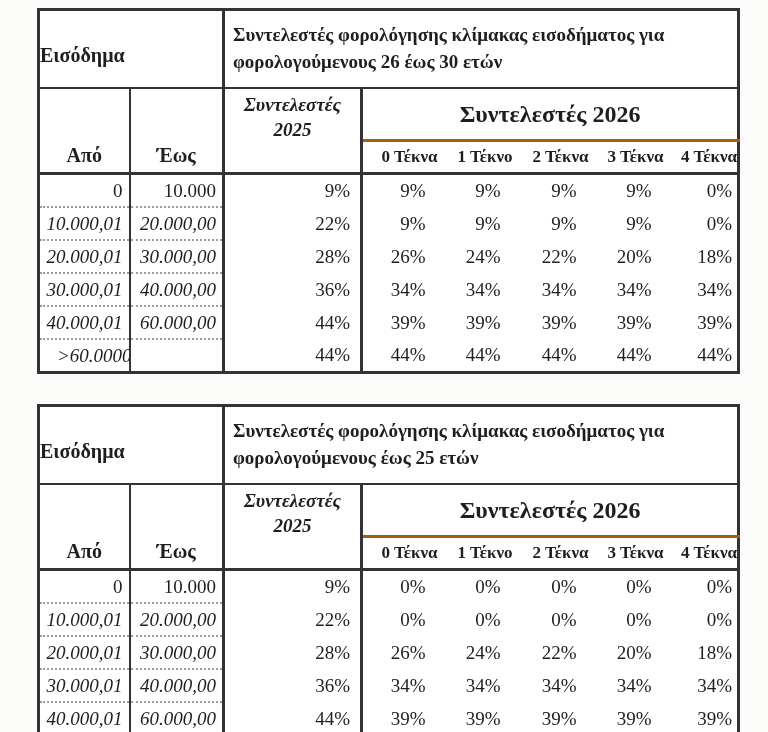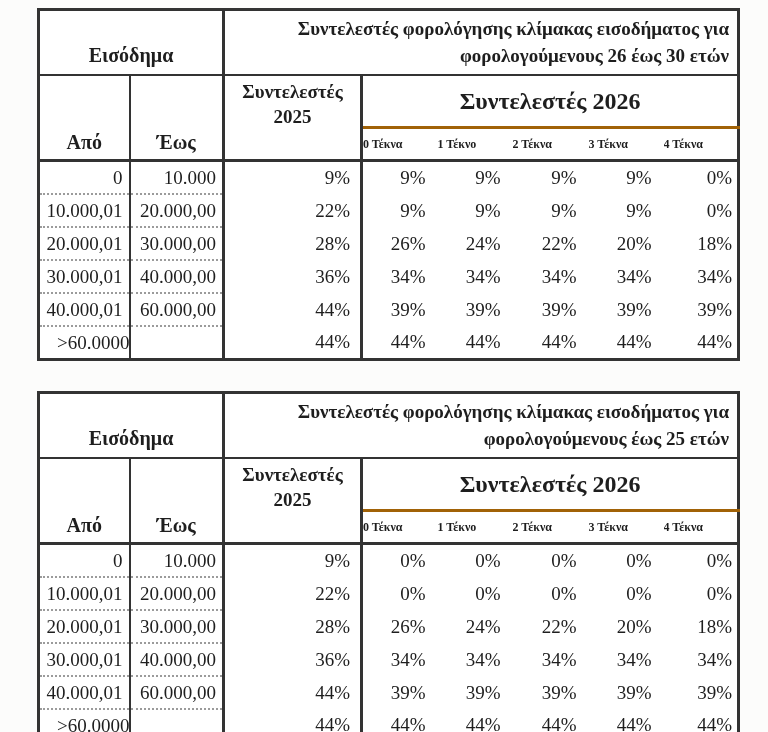--- a/index.html
+++ b/index.html
@@ -20,29 +20,29 @@
     table-layout: fixed;
     width: 700px;
     background: #ffffff;
     border: 3px solid #333333;
   }
   table.tax.first { margin-bottom: 30px; }
   td { padding: 0; overflow: hidden; }
 
   
   .cell-income {
-    text-align: center; vertical-align: bottom;
-    padding-bottom: 7px;
+    text-align: left; vertical-align: bottom;
+    padding-bottom: 20px;
     font-weight: bold; font-size: 20px;
     border-right: 3px solid #333333;
     border-bottom: 2px solid #333333;
     height: 56px;
   }
   .cell-title {
-    text-align: right; vertical-align: middle;
+    text-align: left; vertical-align: middle;
     font-weight: bold; font-size: 19px; line-height: 1.4;
     border-bottom: 2px solid #333333;
     padding: 2px 8px;
   }
 
   
   .cell-from-h, .cell-to-h {
     text-align: center; vertical-align: bottom;
     padding-bottom: 5px;
     font-weight: bold; font-size: 20px;
@@ -50,46 +50,48 @@
     border-radius: 32px;
   }
   .cell-from-h { border-right: 2px solid #333333; }
   .cell-to-h   { border-right: 3px solid #333333; margin-left: 21px; }
   .cell-2025-h {
     text-align: center; vertical-align: top;
     padding-top: 4px;
     font-weight: bold; font-size: 19px; line-height: 1.3;
     border-right: 3px solid #333333;
     border-bottom: 3px solid #333333;
+    font-style: italic;
   }
   .cell-2026-h {
     text-align: center; vertical-align: middle;
     font-weight: bold; font-size: 24px;
     border-bottom: 3px solid #a16207;
     height: 50px;
   }
   .cell-child {
-    text-align: left; vertical-align: middle;
-    font-weight: bold; font-size: 12px;
+    text-align: right; vertical-align: middle;
+    font-weight: bold; font-size: 17px;
     white-space: nowrap;
     border-bottom: 3px solid #333333;
     height: 30px;
   }
 
   
   tr.data td { height: 31px; vertical-align: middle; font-size: 19px; text-align: right; }
   td.d-from { border-right: 2px solid #333333; padding-right: 6px; }
   td.d-to   { border-right: 3px solid #333333; padding-right: 6px; }
   td.d-2025 { border-right: 3px solid #333333; padding-right: 10px; }
   td.d-26   { padding-right: 12px; }
   td.d-26.last { padding-right: 5px; }
   td.d-left { text-align: left; padding-left: 17px; }
   tr.data ~ tr.data td.d-from,
   tr.data ~ tr.data td.d-to {
     border-top: 2px dotted #9b9b9b;
+    font-style: italic;
   }
 </style>
 </head>
 <body>
 
 <div class="doc">
 
   <table class="tax first">
     <colgroup>
       <col style="width:91px">

